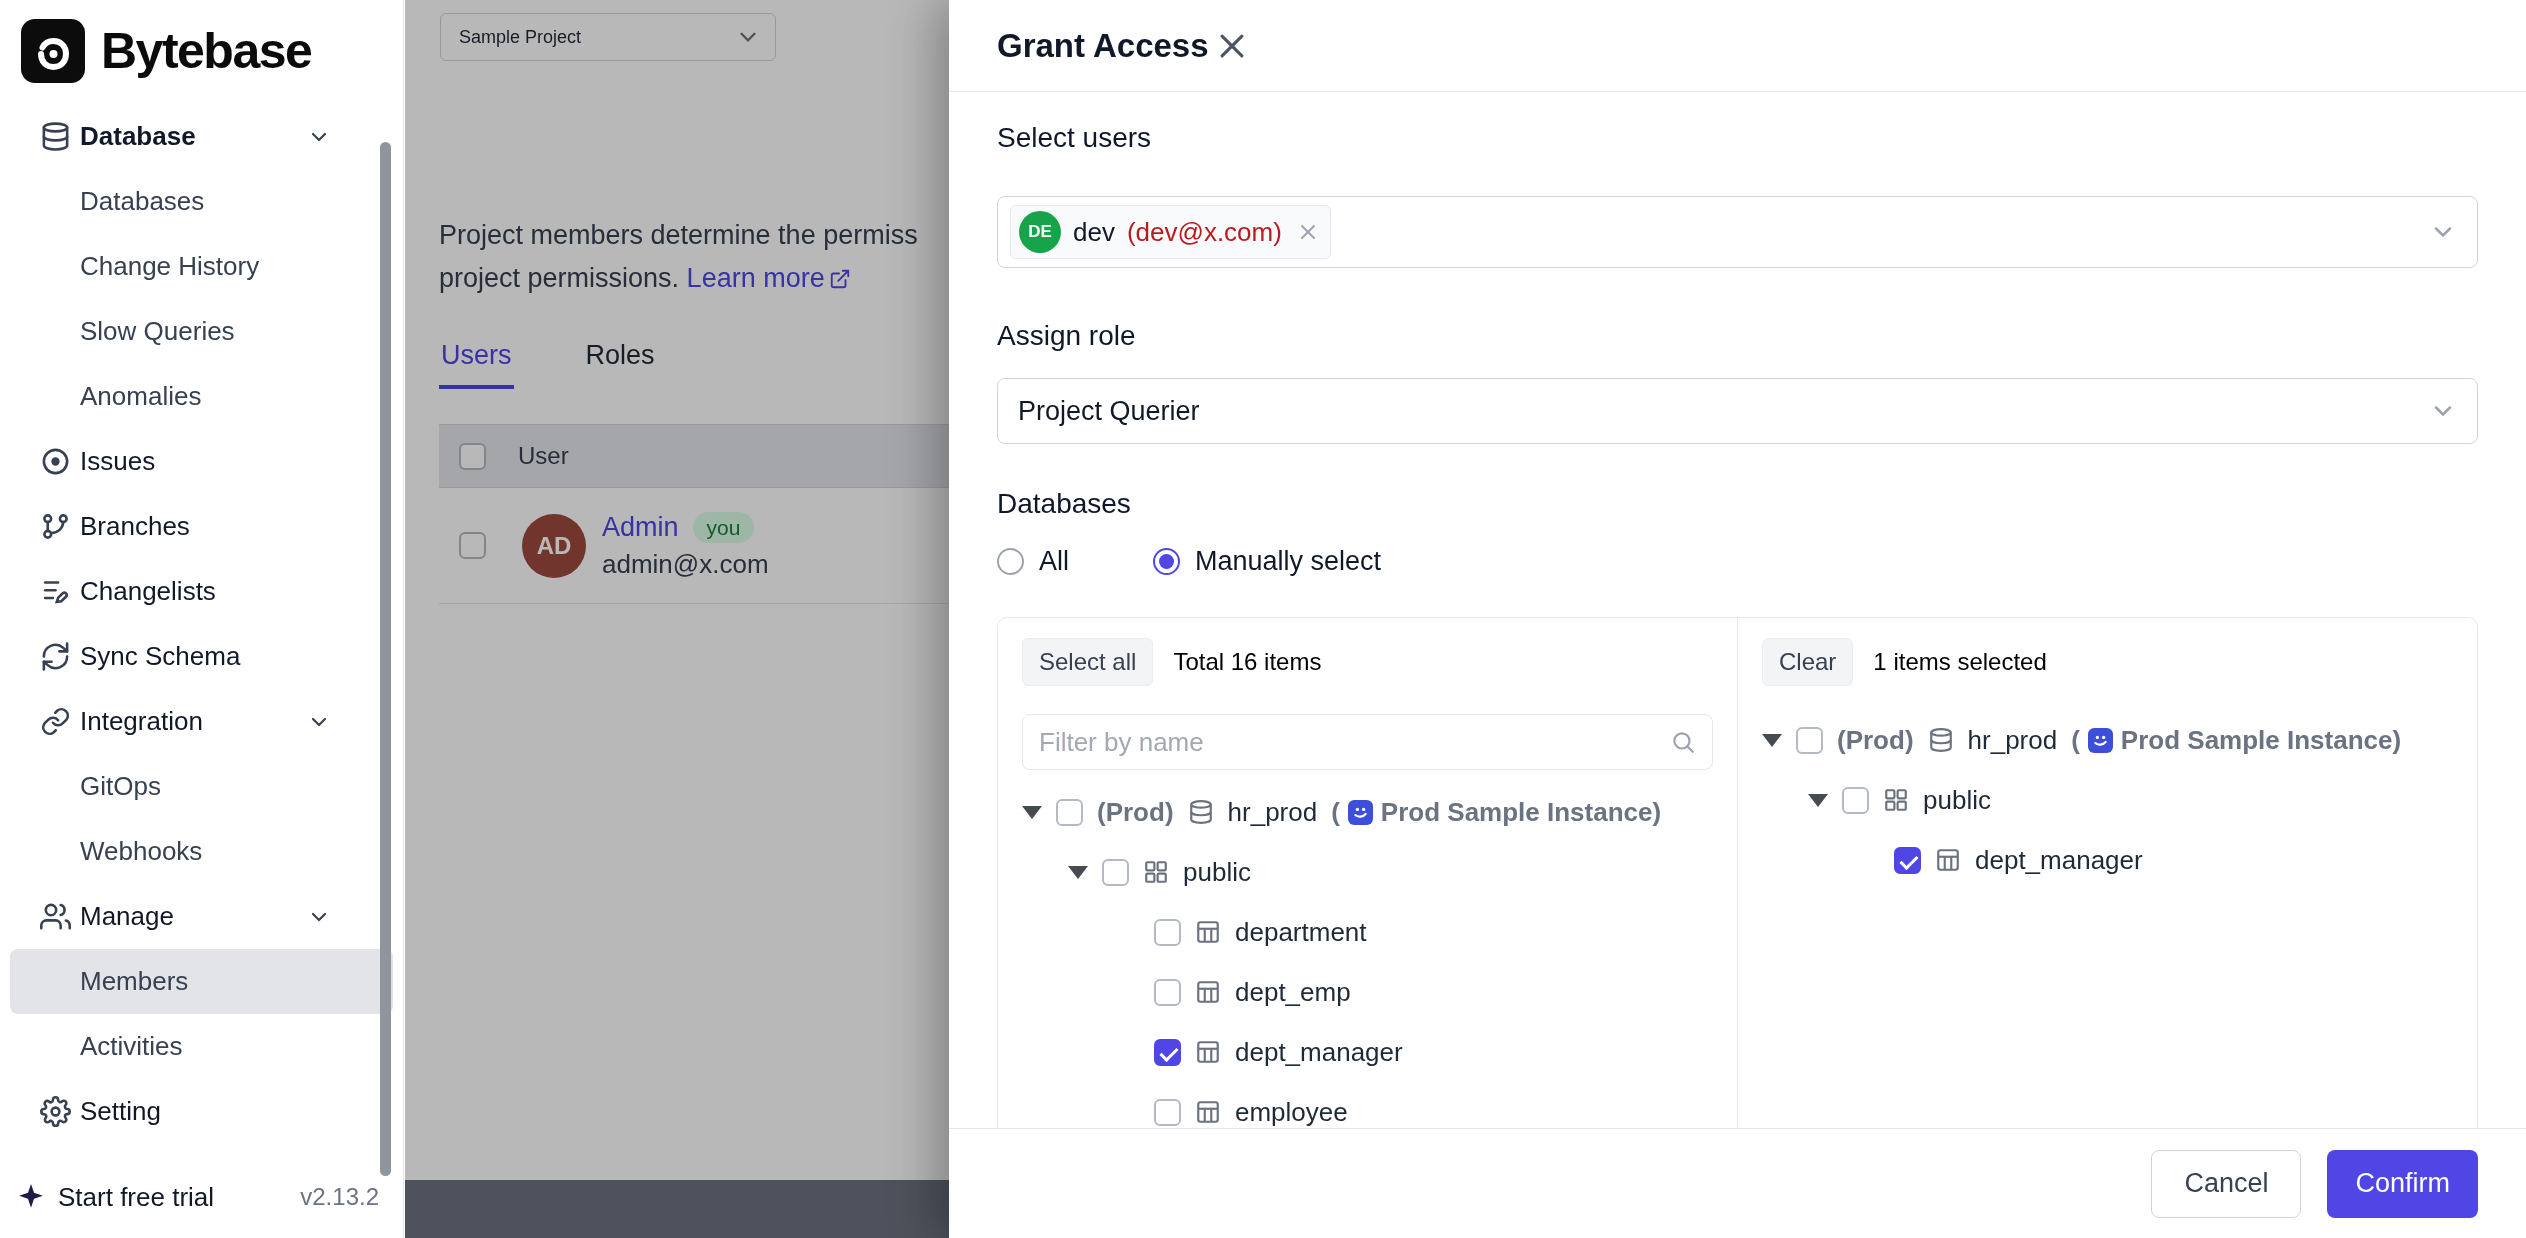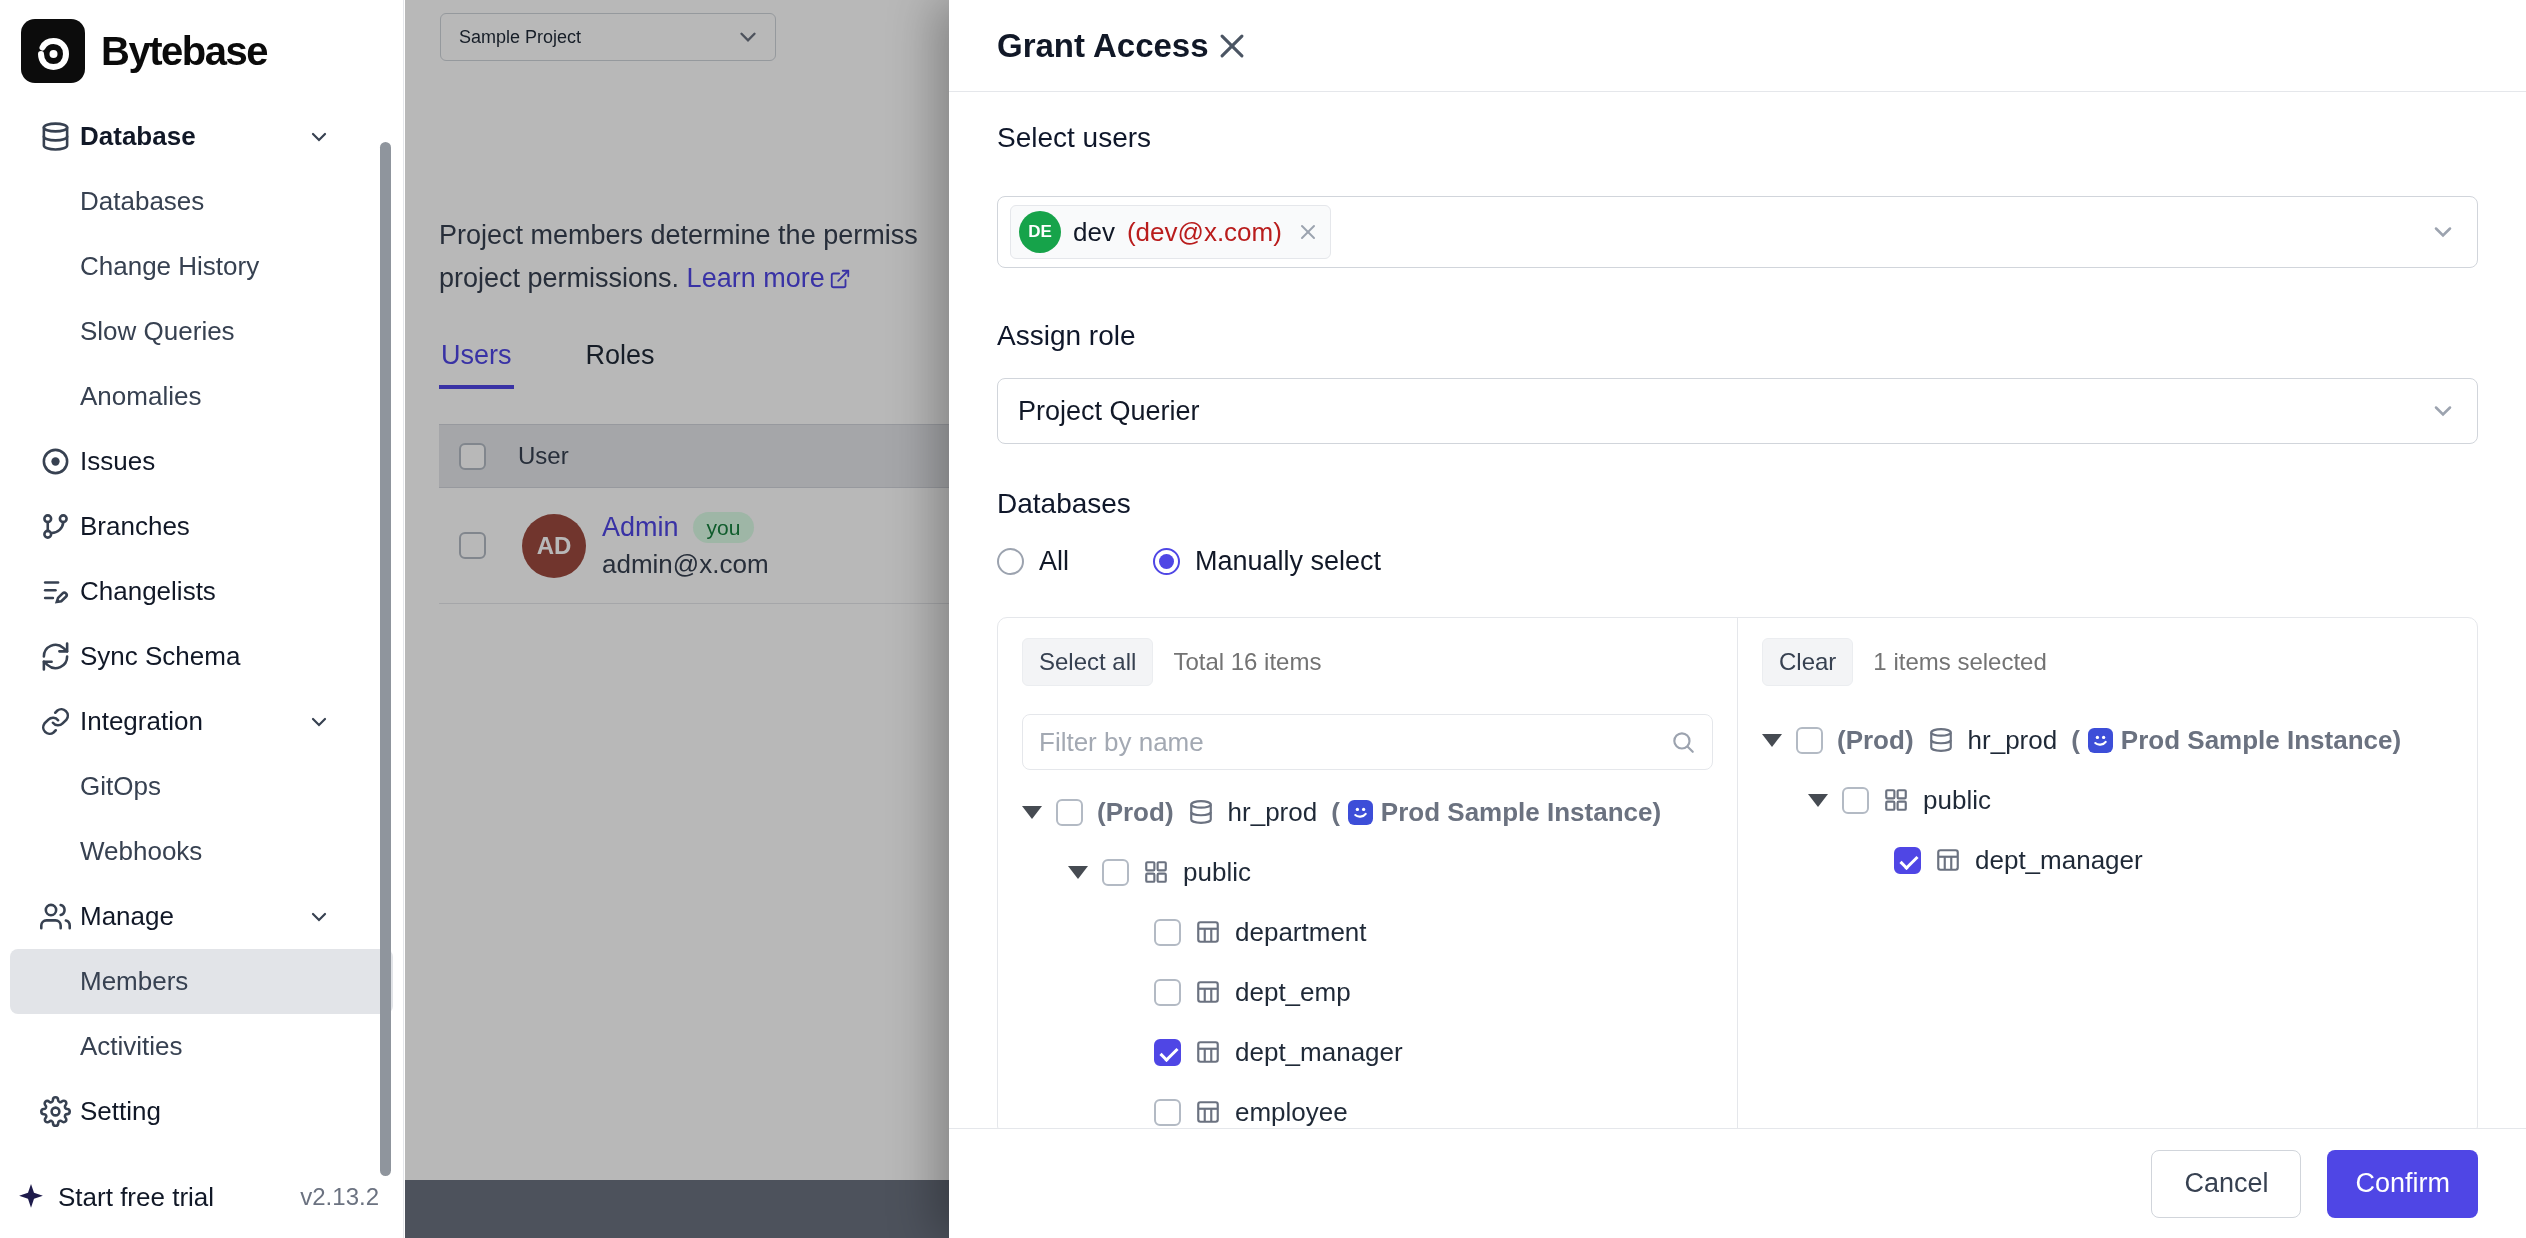--- a/index.html
+++ b/index.html
@@ -4,21 +4,21 @@
 <style>
   * { box-sizing: border-box; margin: 0; padding: 0; }
   html,body { background:#222; }
   body { font-family: "Liberation Sans", "DejaVu Sans", sans-serif; }
   .screen { position: relative; width: 2526px; height: 1238px; background:#fff; overflow: hidden; }
 
   
   .sidebar { position:absolute; left:0; top:0; width:404px; height:100%; background:#fff;
              border-right:1px solid #e5e7eb; z-index:3; display:flex; flex-direction:column; }
   .logo { display:flex; align-items:center; gap:16px; padding:16px 0 18px 21px; height:104px; }
-  .logo-text { font-size:40px; font-weight:800; color:#0b0b0b; letter-spacing:-1.5px; }
+  .logo-text { font-size:50px; font-weight:800; color:#0b0b0b; letter-spacing:-1.5px; }
   .nav { flex:1; overflow:hidden; }
   .nav-item { position:relative; height:65px; display:flex; align-items:center; font-size:26px;
               color:#111827; padding-left:70px; margin:0 10px; border-radius:8px; cursor:pointer; }
   .nav-item .nav-icon { position:absolute; left:30px; width:31px; height:31px; color:#374151; display:flex; }
   .nav-item .nav-icon svg { width:31px; height:31px; }
   .nav-strong { font-weight:600; }
   .nav-med { font-weight:500; }
   .nav-sub { color:#374151; font-weight:400; }
   .nav-chevron { position:absolute; right:62px; display:flex; color:#374151; }
   .nav-item.checked { background:#e2e4e8; }
@@ -87,21 +87,21 @@
   .radio.checked { border-color:#4f46e5; }
   .radio.checked::after { content:""; position:absolute; left:50%; top:50%; width:15px; height:15px;
                           margin:-7.5px 0 0 -7.5px; border-radius:50%; background:#4f46e5; }
 
   .transfer { display:flex; border:1px solid #e5e7eb; border-radius:10px; height:519px; overflow:hidden; margin-top:40px; }
   .pane { flex:1; padding:20px 24px; min-width:0; overflow:hidden; }
   .pane-right { border-left:1px solid #e5e7eb; }
   .pane-header { display:flex; align-items:center; gap:20px; }
   .chip-btn { background:#f3f4f6; border:1px solid #ebedf0; border-radius:6px; padding:9px 16px; font-size:24px;
               color:#374151; font-family:inherit; cursor:pointer; }
-  .pane-note { font-size:24px; color:#737373; }
+  .pane-note { font-size:24px; color:#000000; }
   .filter-wrap { margin-top:28px; height:56px; border:1px solid #e5e7eb; border-radius:8px; display:flex;
                  align-items:center; padding:0 16px; gap:10px; }
   .filter-wrap input { flex:1; border:none; outline:none; background:transparent; font-size:26px; color:#374151; font-family:inherit; }
   .filter-wrap input::placeholder { color:#a3a9b3; }
   .search-icon { display:flex; color:#9ca3af; }
 
   .tree { margin-top:12px; }
   .tree-right { margin-top:24px; }
   .trow { height:60px; display:flex; align-items:center; gap:14px; font-size:26px; color:#1f2937; white-space:nowrap; }
   .lvl1 { padding-left:46px; }

